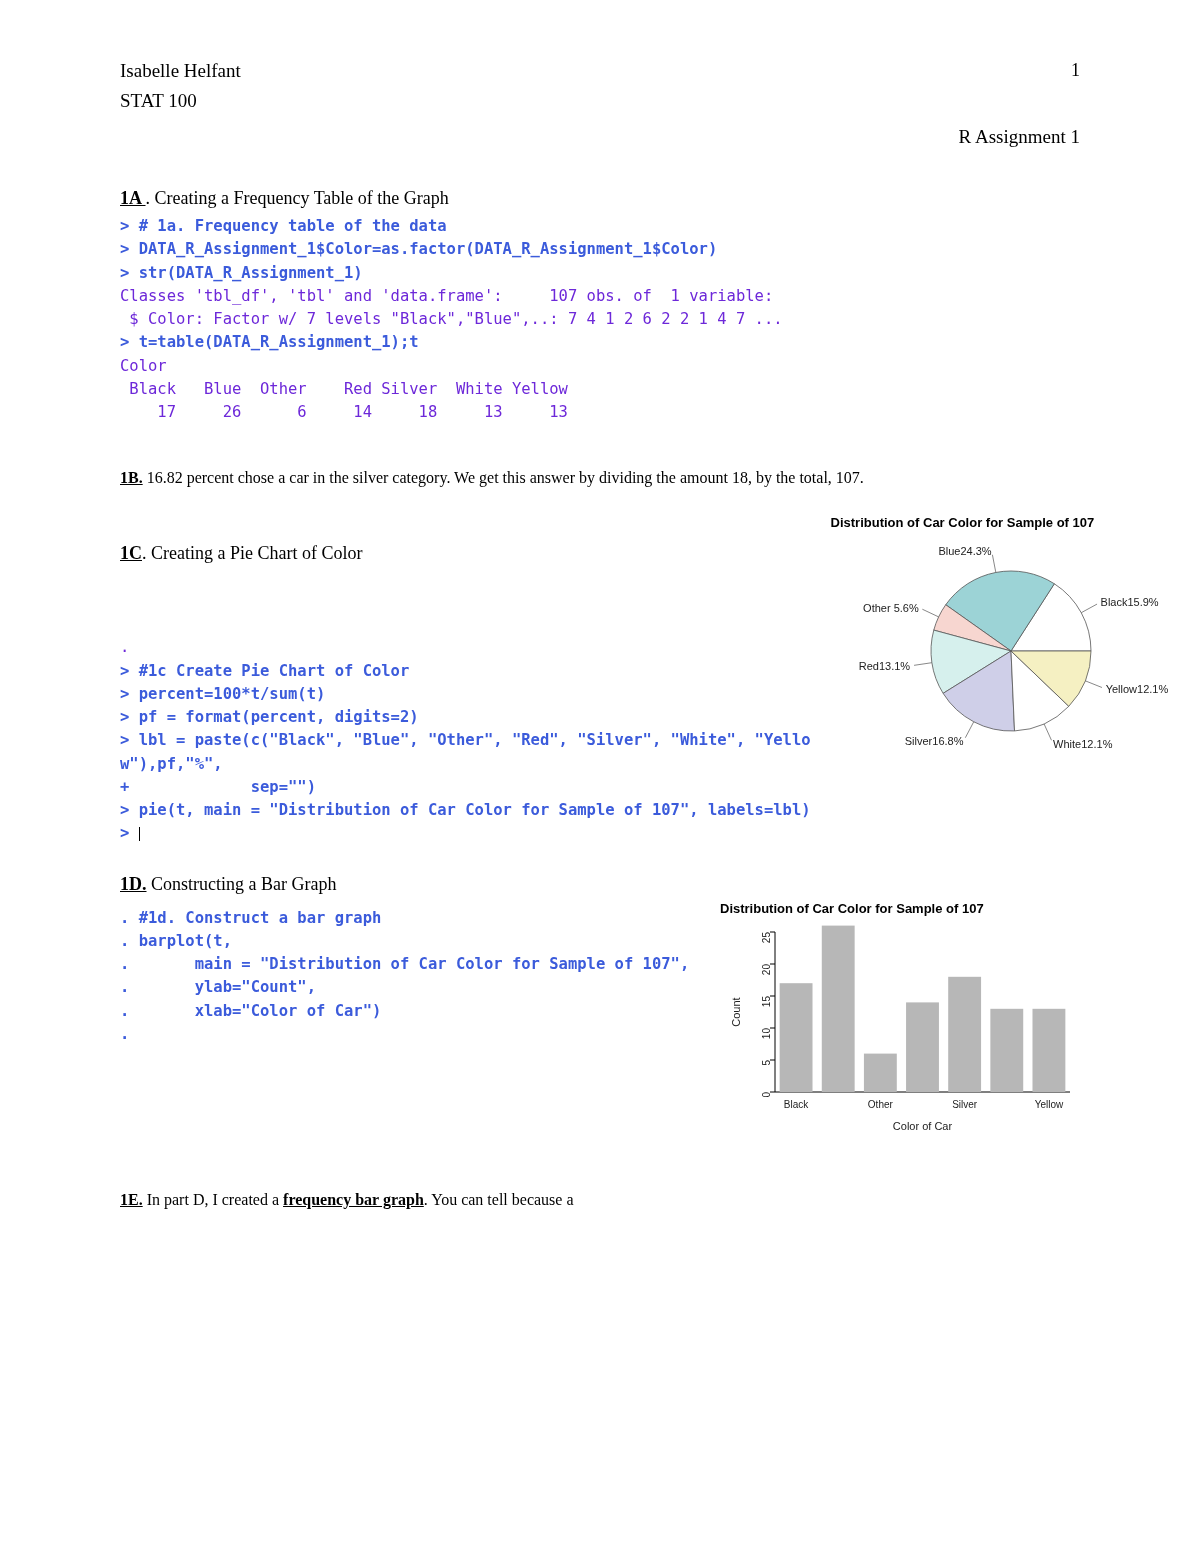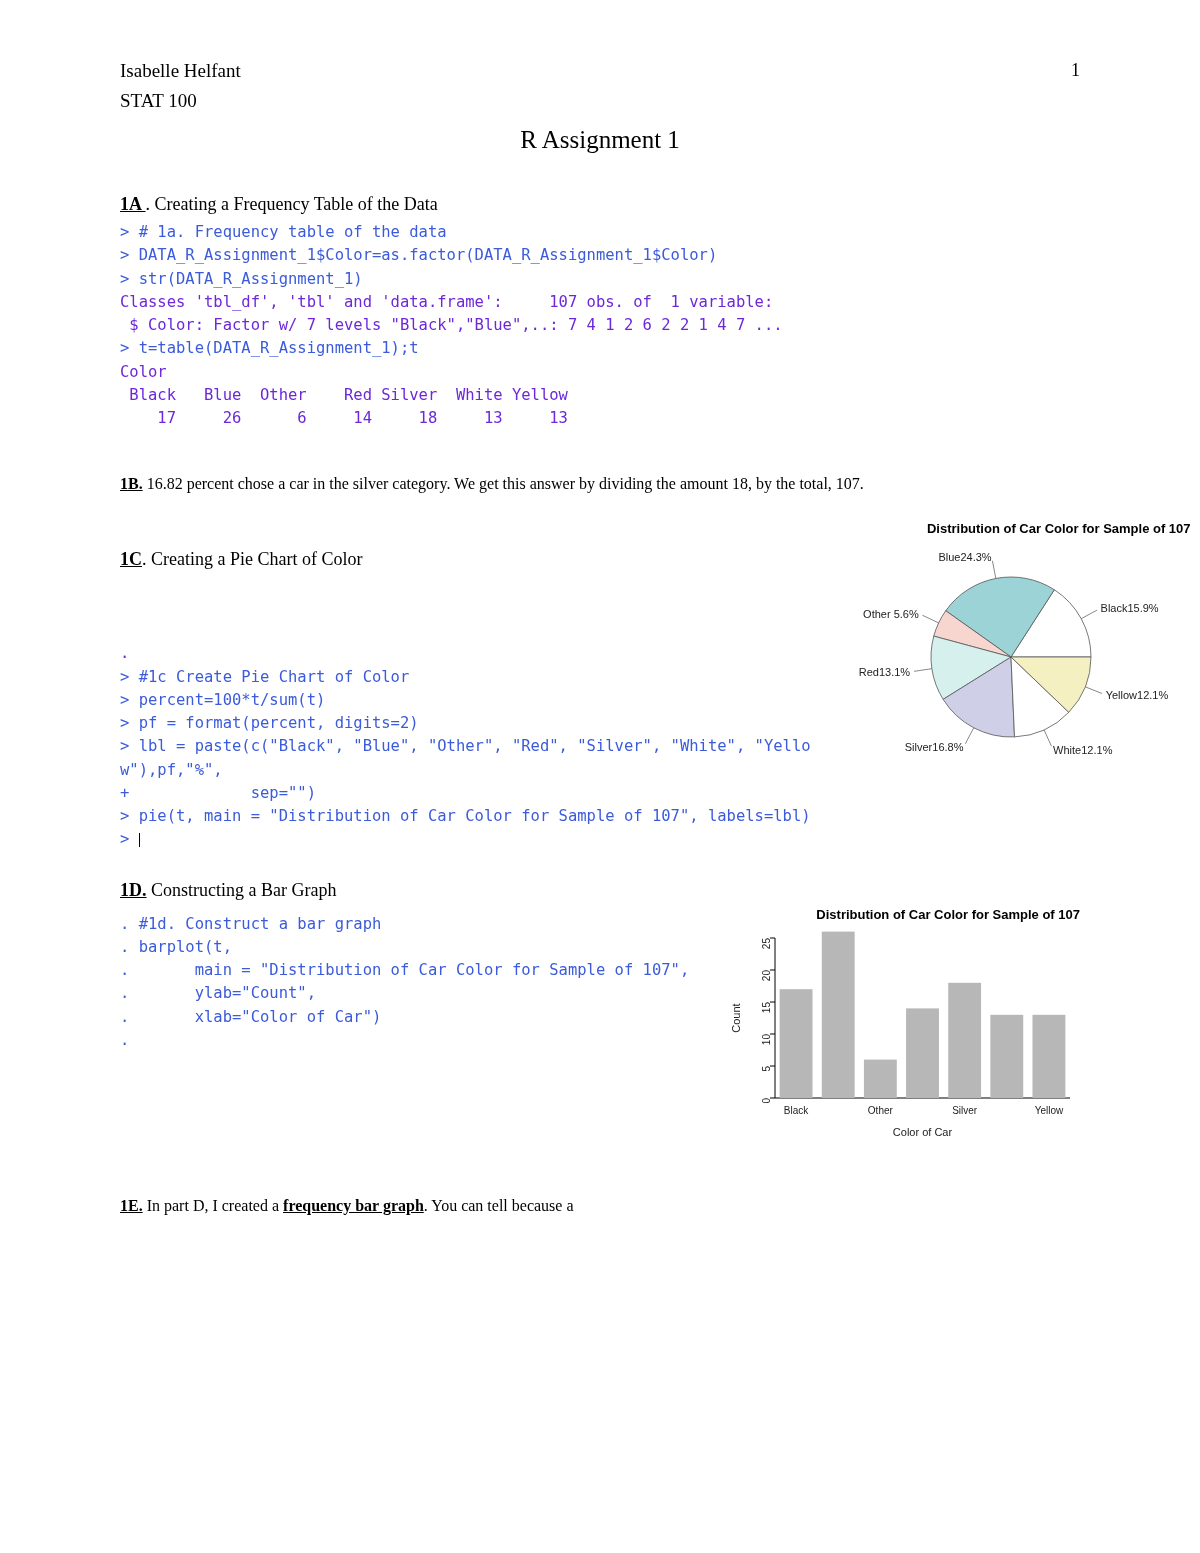--- a/index.html
+++ b/index.html
@@ -20,22 +20,22 @@
     position: absolute;
     top: 60px;
     right: 120px;
     font-size: 18px;
   }
   .header-lines p {
     margin: 0 0 8px 0;
     font-size: 19px;
   }
   .title {
-    text-align: center;
-    font-size: 25px;
+    text-align: right;
+    font-size: 19px;
     margin: 14px 0 40px 0;
   }
   .sec-head {
     font-size: 18px;
     margin: 28px 0 6px 0;
   }
   .sec-head .lbl {
     text-decoration: underline;
     font-weight: bold;
   }
@@ -44,41 +44,41 @@
     line-height: 1.7;
   }
   .code {
     font-family: Menlo, Consolas, "Lucida Console", monospace;
     font-size: 15.5px;
     line-height: 1.5;
     white-space: pre;
     color: #333;
     margin: 6px 0 0 0;
   }
-  .code .p { color: #3b5bdb; }  
+  .code .p { color: #3b5bdb; font-weight: bold; }  
   .code .o { color: #6d28d9; }     
   .cursor {
     display:inline-block;
     width:1px; height:14px;
     background:#000;
     vertical-align:middle;
   }
   
   .split {
     display: flex;
     gap: 20px;
     align-items: flex-start;
   }
   .split .left { flex: 1; }
   .split .right { flex: 0 0 360px; }
   .chart-title {
     font-family: Arial, sans-serif;
     font-size: 13px;
     font-weight: bold;
-    text-align: right;
+    text-align: left;
     margin-bottom: 6px;
   }
   .bold-u { font-weight: bold; text-decoration: underline; margin-top: 48px; }
   .pie-label { font-family: Arial, sans-serif; font-size: 11px; fill:#222; }
   .bar-axis-label { font-family: Arial, sans-serif; font-size: 11px; fill:#222; }
   .bar-tick { font-family: Arial, sans-serif; font-size: 10px; fill:#222; }
   .bar-ylab { font-family: Arial, sans-serif; font-size: 11px; fill:#222; }
   .bar-cat { font-family: Arial, sans-serif; font-size: 10px; fill:#222; }
 </style>
 </head>
@@ -88,21 +88,21 @@
   <div class="page-num">1</div>
 
   <div class="header-lines">
     <p>Isabelle Helfant</p>
     <p>STAT 100</p>
   </div>
 
   <div class="title">R Assignment 1</div>
 
   <p class="sec-head">
-    <span class="lbl">1A </span><span>. Creating a Frequency Table of the Data</span>
+    <span class="lbl">1A </span><span>. Creating a Frequency Table of the Graph</span>
   </p>
   <div class="code"><span class="p">&gt; # 1a. Frequency table of the data</span>
 <span class="p">&gt; DATA_R_Assignment_1$Color=as.factor(DATA_R_Assignment_1$Color)</span>
 <span class="p">&gt; str(DATA_R_Assignment_1)</span>
 <span class="o">Classes 'tbl_df', 'tbl' and 'data.frame':     107 obs. of  1 variable:</span>
 <span class="o"> $ Color: Factor w/ 7 levels "Black","Blue",..: 7 4 1 2 6 2 2 1 4 7 ...</span>
 <span class="p">&gt; t=table(DATA_R_Assignment_1);t</span>
 <span class="o">Color</span>
 <span class="o"> Black   Blue  Other    Red Silver  White Yellow</span>
 <span class="o">    17     26      6     14     18     13     13</span></div>

